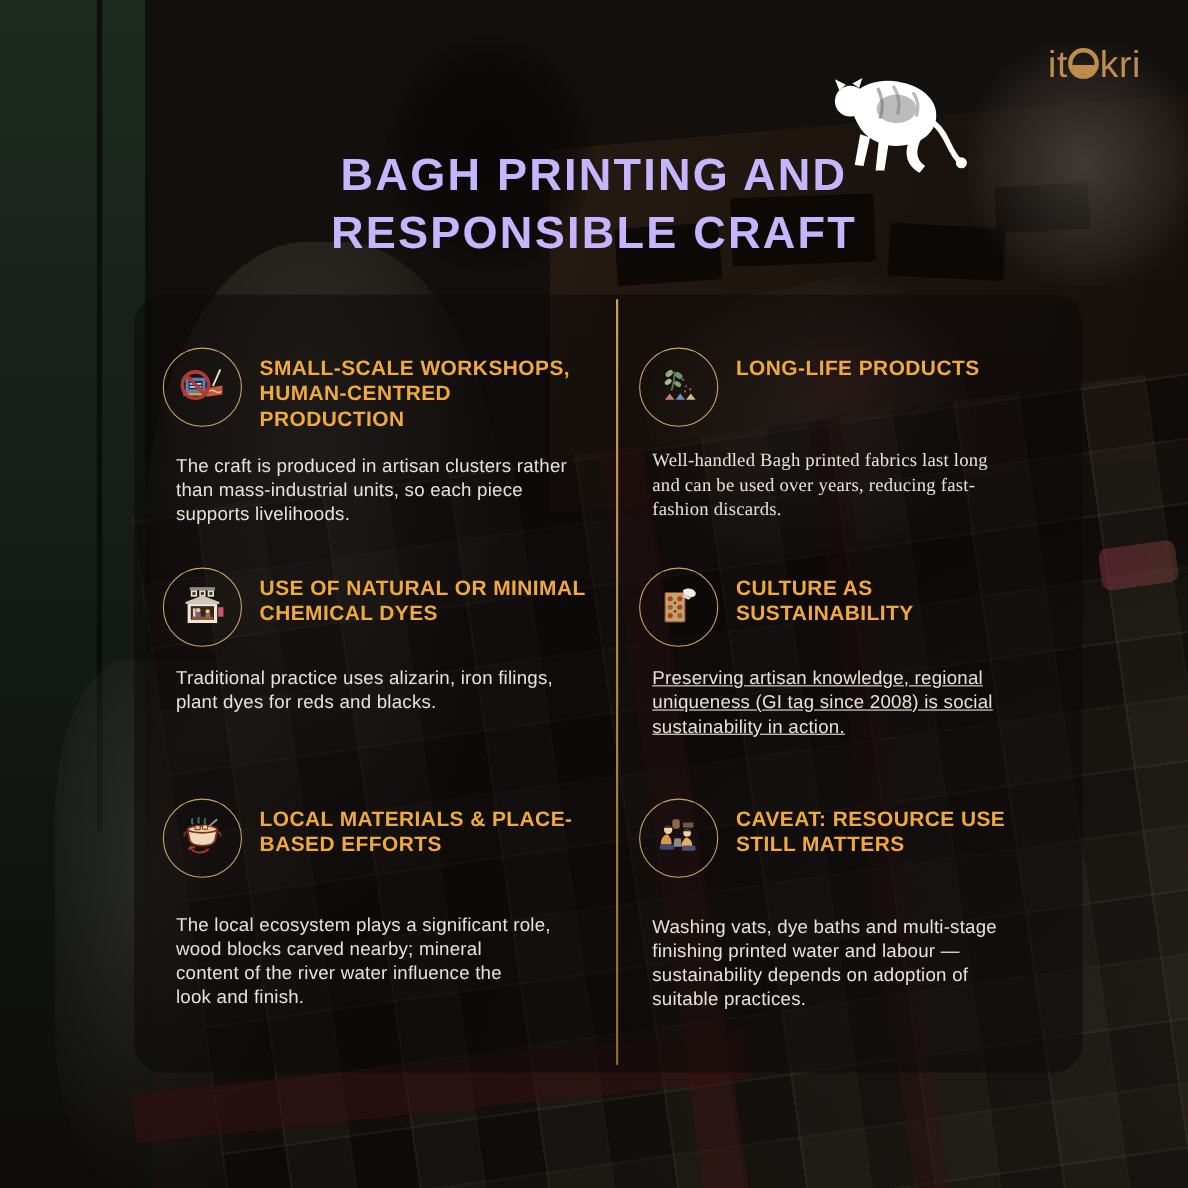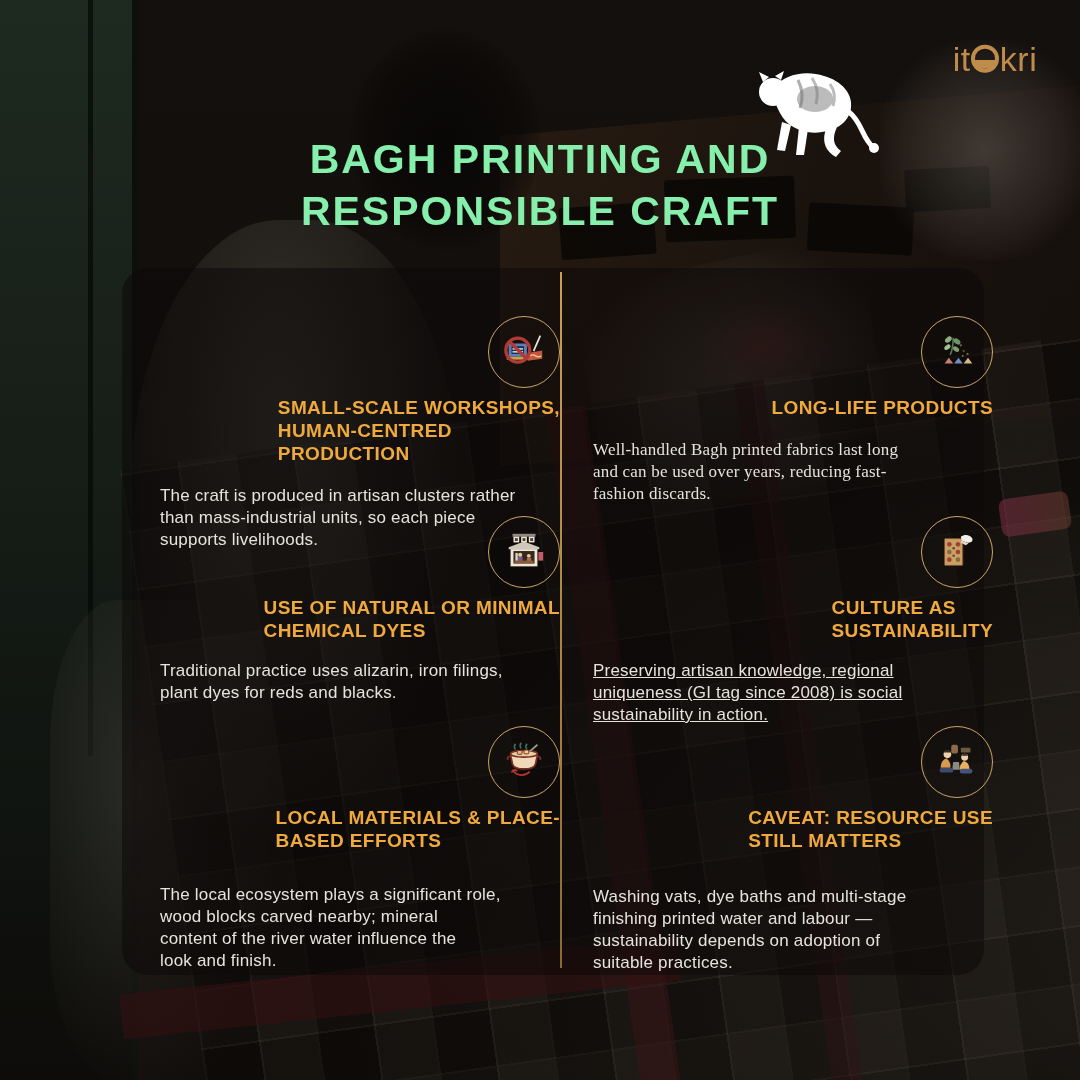--- a/index.html
+++ b/index.html
@@ -55,29 +55,29 @@
     background:linear-gradient(180deg,#c9a05a 0%,#a8813f 60%,#8a6a34 100%);}
 
   
   .logo{position:absolute;left:930px;top:40px;width:130px;text-align:center;
     font-size:34px;font-weight:normal;color:#c08c4c;letter-spacing:.5px;}
   .logo-o{display:inline-block;width:.58em;height:.58em;border:.12em solid #c08c4c;border-radius:50%;
     background:linear-gradient(to top,#c08c4c 44%,transparent 44%);margin:0 .02em;transform:translateY(.05em);}
 
   
   .title{position:absolute;left:0;top:106px;width:1080px;text-align:center;
-    color:#86efac;font-weight:800;font-size:41px;line-height:52px;letter-spacing:2px;white-space:pre-line;}
+    color:#c4b5fd;font-weight:800;font-size:41px;line-height:52px;letter-spacing:2px;white-space:pre-line;}
   .tiger{position:absolute;left:752px;top:52px;width:132px;height:112px;}
 
   
   .section{position:absolute;width:412px;}
   .sec-l{left:148px;}
   .sec-r{left:581px;}
   .row1{top:316px;} .row2{top:516px;} .row3{top:726px;}
-  .sec-head{display:flex;align-items:flex-end;flex-direction:column;}
+  .sec-head{display:flex;align-items:flex-start;}
   .icon-circle{flex:0 0 auto;width:70px;height:70px;border:1.6px solid rgba(214,173,104,.95);
     border-radius:50%;display:flex;align-items:center;justify-content:center;}
   .icon-circle svg{width:46px;height:46px;}
   .sec-heading{margin:8px 0 0 16px;color:#EFA93C;font-weight:800;font-size:19px;line-height:23px;
     letter-spacing:.4px;white-space:pre-line;max-width:312px;}
   .sec-body{margin:12px;color:#e6e3dd;font-size:17px;line-height:22px;white-space:pre-line;letter-spacing:.2px;}
   .s1 .sec-body{margin-top:20px;} .s2 .sec-body{margin-top:20px;font-family:Liberation Serif, serif;}
   .s3 .sec-body{margin-top:18px;} .s4 .sec-body{margin-top:18px;text-decoration:underline;}
   .s5 .sec-body{margin-top:32px;} .s6 .sec-body{margin-top:34px;}
 </style>

